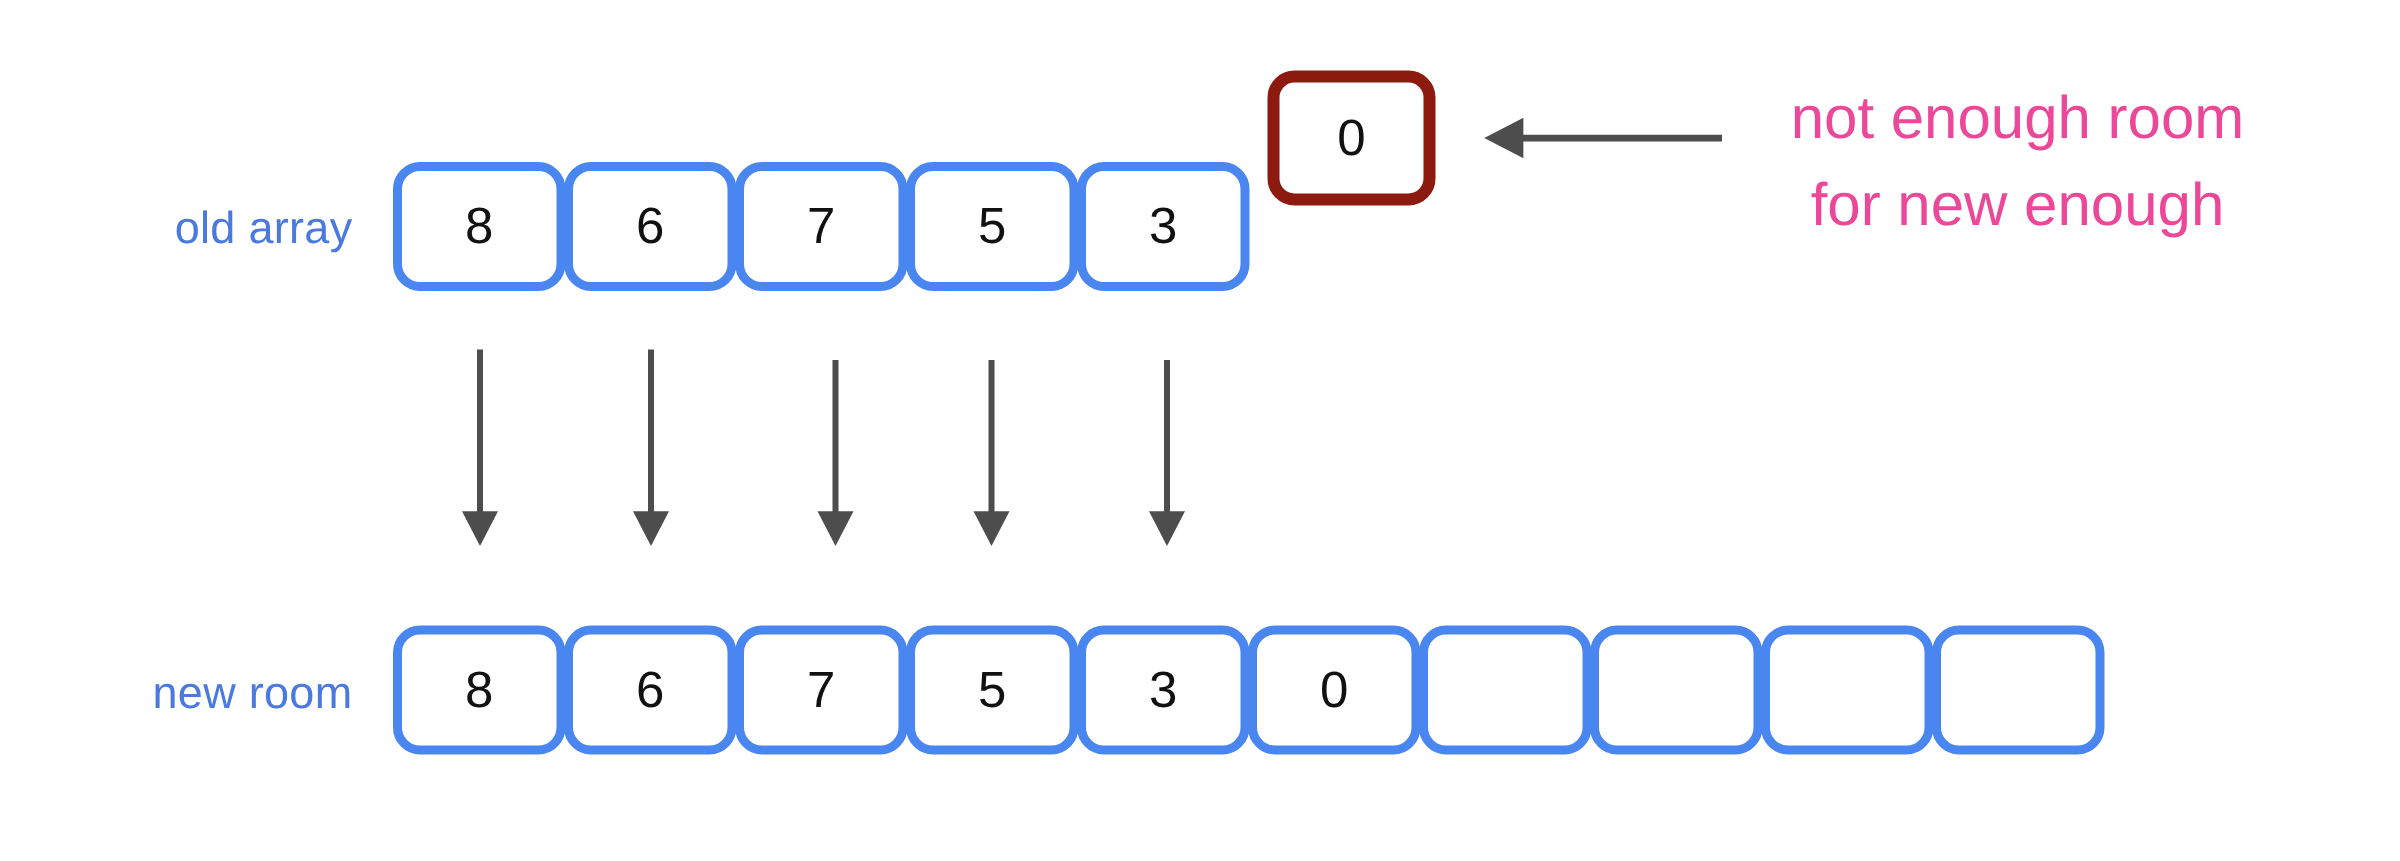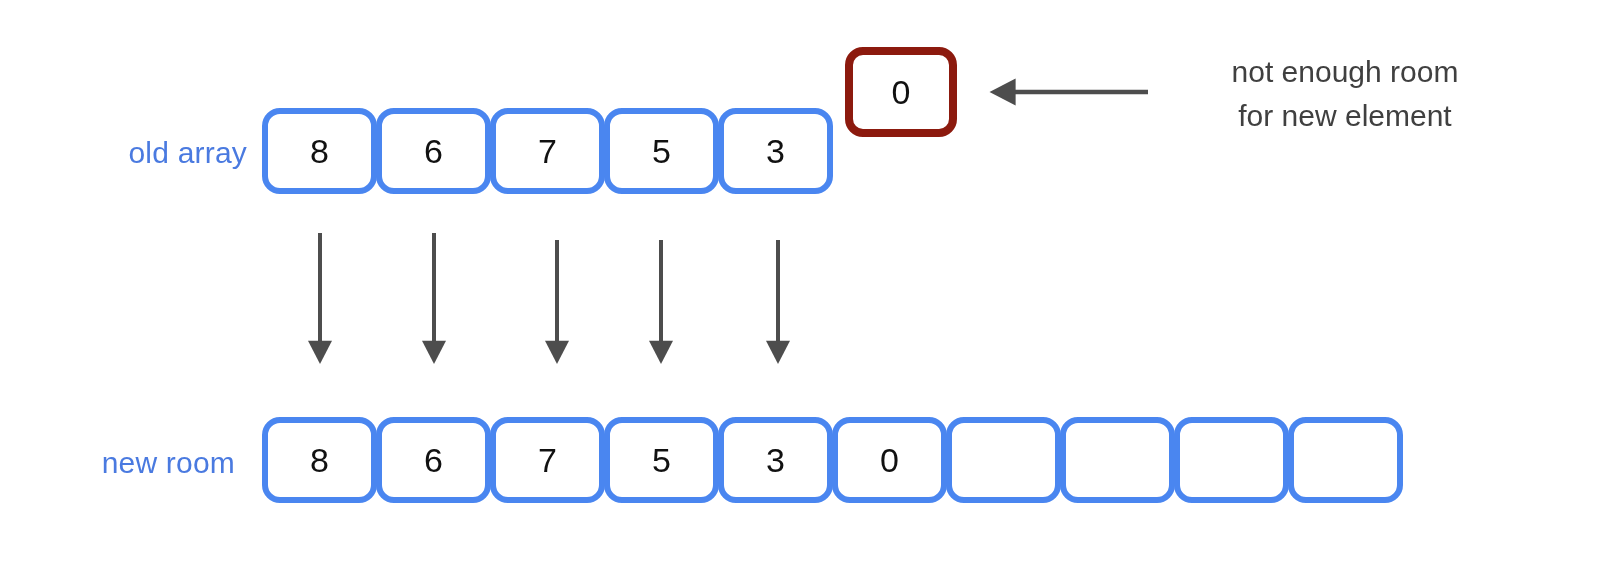--- a/index.html
+++ b/index.html
@@ -26,21 +26,21 @@
   .row-label {
     position: absolute;
     color: #4a7ae0;
     font-size: 30px;
     font-weight: 400;
     letter-spacing: 0.2px;
     white-space: nowrap;
     text-align: right;
   }
   #label-old-array {
-    left: 12px;
+    left: 0px;
     top: 136px;
     width: 235px;
   }
   #label-new-array {
     left: 0px;
     top: 446px;
     width: 235px;
   }
 
   
@@ -98,22 +98,22 @@
     color: #111111;
     z-index: 5;
   }
 
   
   #annotation-text {
     position: absolute;
     left: 1185px;
     top: 50px;
     width: 320px;
-    color: #404040;
-    font-size: 30px;
+    color: #ec4899;
+    font-size: 40px;
     line-height: 1.45;
     text-align: center;
   }
   #annotation-text .ann-line {
     display: block;
     white-space: nowrap;
   }
 
   
   #arrow-layer {
@@ -150,21 +150,21 @@
       <span class="cell-value">3</span>
     </div>
   </div>
 
   <div id="overflow-cell">
     <span class="cell-value">0</span>
   </div>
 
   <div id="annotation-text">
     <span class="ann-line">not enough room</span>
-    <span class="ann-line">for new element</span>
+    <span class="ann-line">for new enough</span>
   </div>
 
   <div class="row-label" id="label-new-array">new room</div>
 
   <div class="array-row" id="new-array-row">
     <div class="cell">
       <span class="cell-value">8</span>
     </div>
     <div class="cell">
       <span class="cell-value">6</span>

